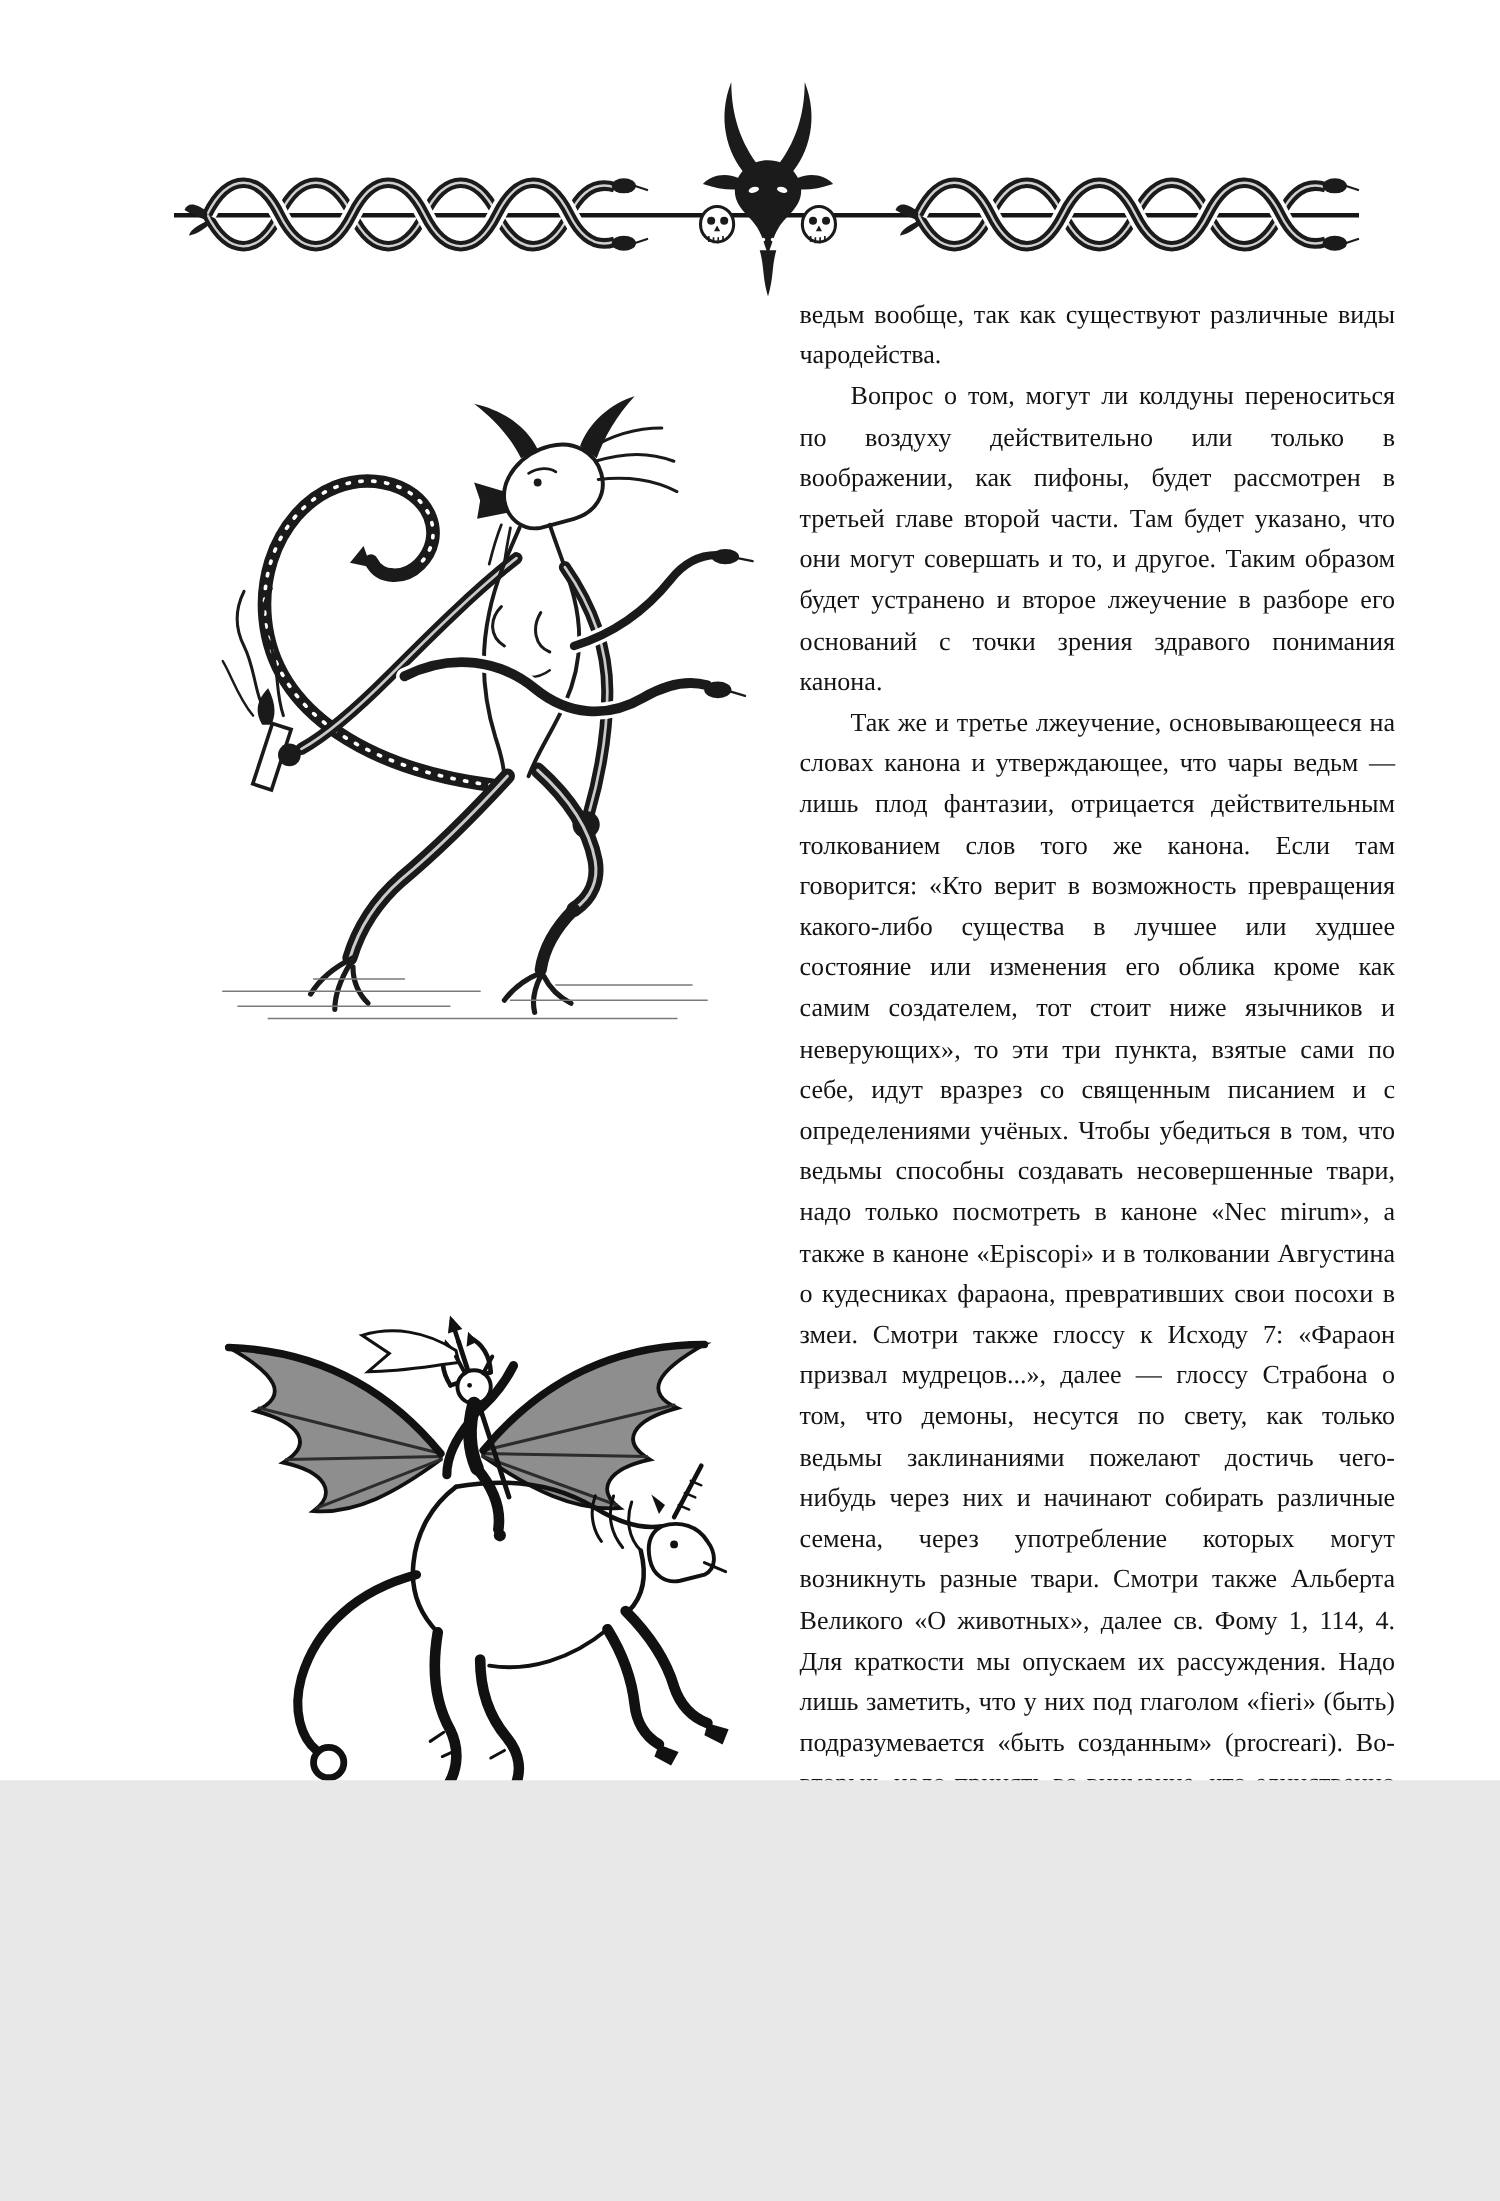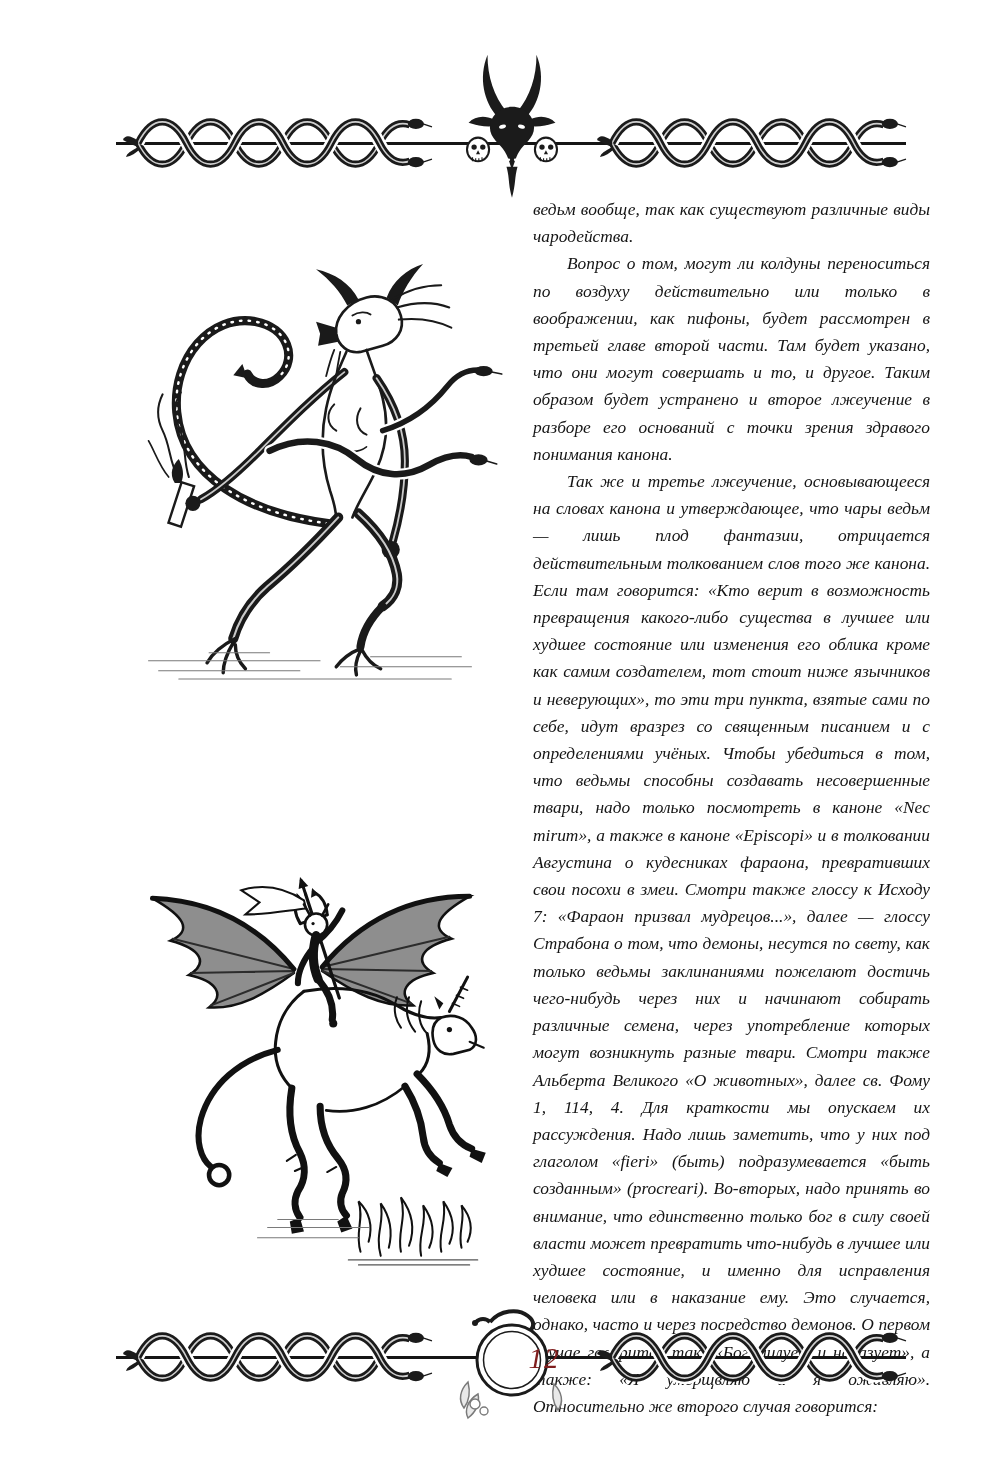--- a/index.html
+++ b/index.html
@@ -1,21 +1,20 @@
 <!DOCTYPE html>
 <html lang="ru"><head>
 <meta charset="utf-8">
 <style>
   html,body { margin:0; padding:0; background:#e8e8e8; }
   .page {
-    position:relative; width:1000px; height:1467px; margin:0 auto;
+    position:relative; width:1000px; height:1187px; margin:0 auto;
     background:#ffffff; overflow:hidden;
     font-family:"Liberation Serif", "DejaVu Serif", serif;
     color:#141414;
-    font-style:italic;
   }
   .rule { position:absolute; left:116px; width:790px; height:3px; background:#151515; }
   .rule.top { top:142px; }
   .rule.bottom { top:1356px; }
 
   .band { position:absolute; width:312px; height:78px; }
   .band.tl { left:122px; top:104px; }
   .band.tr { left:596px; top:104px; }
   .band.bl { left:122px; top:1318px; }
   .band.br { left:596px; top:1318px; }

